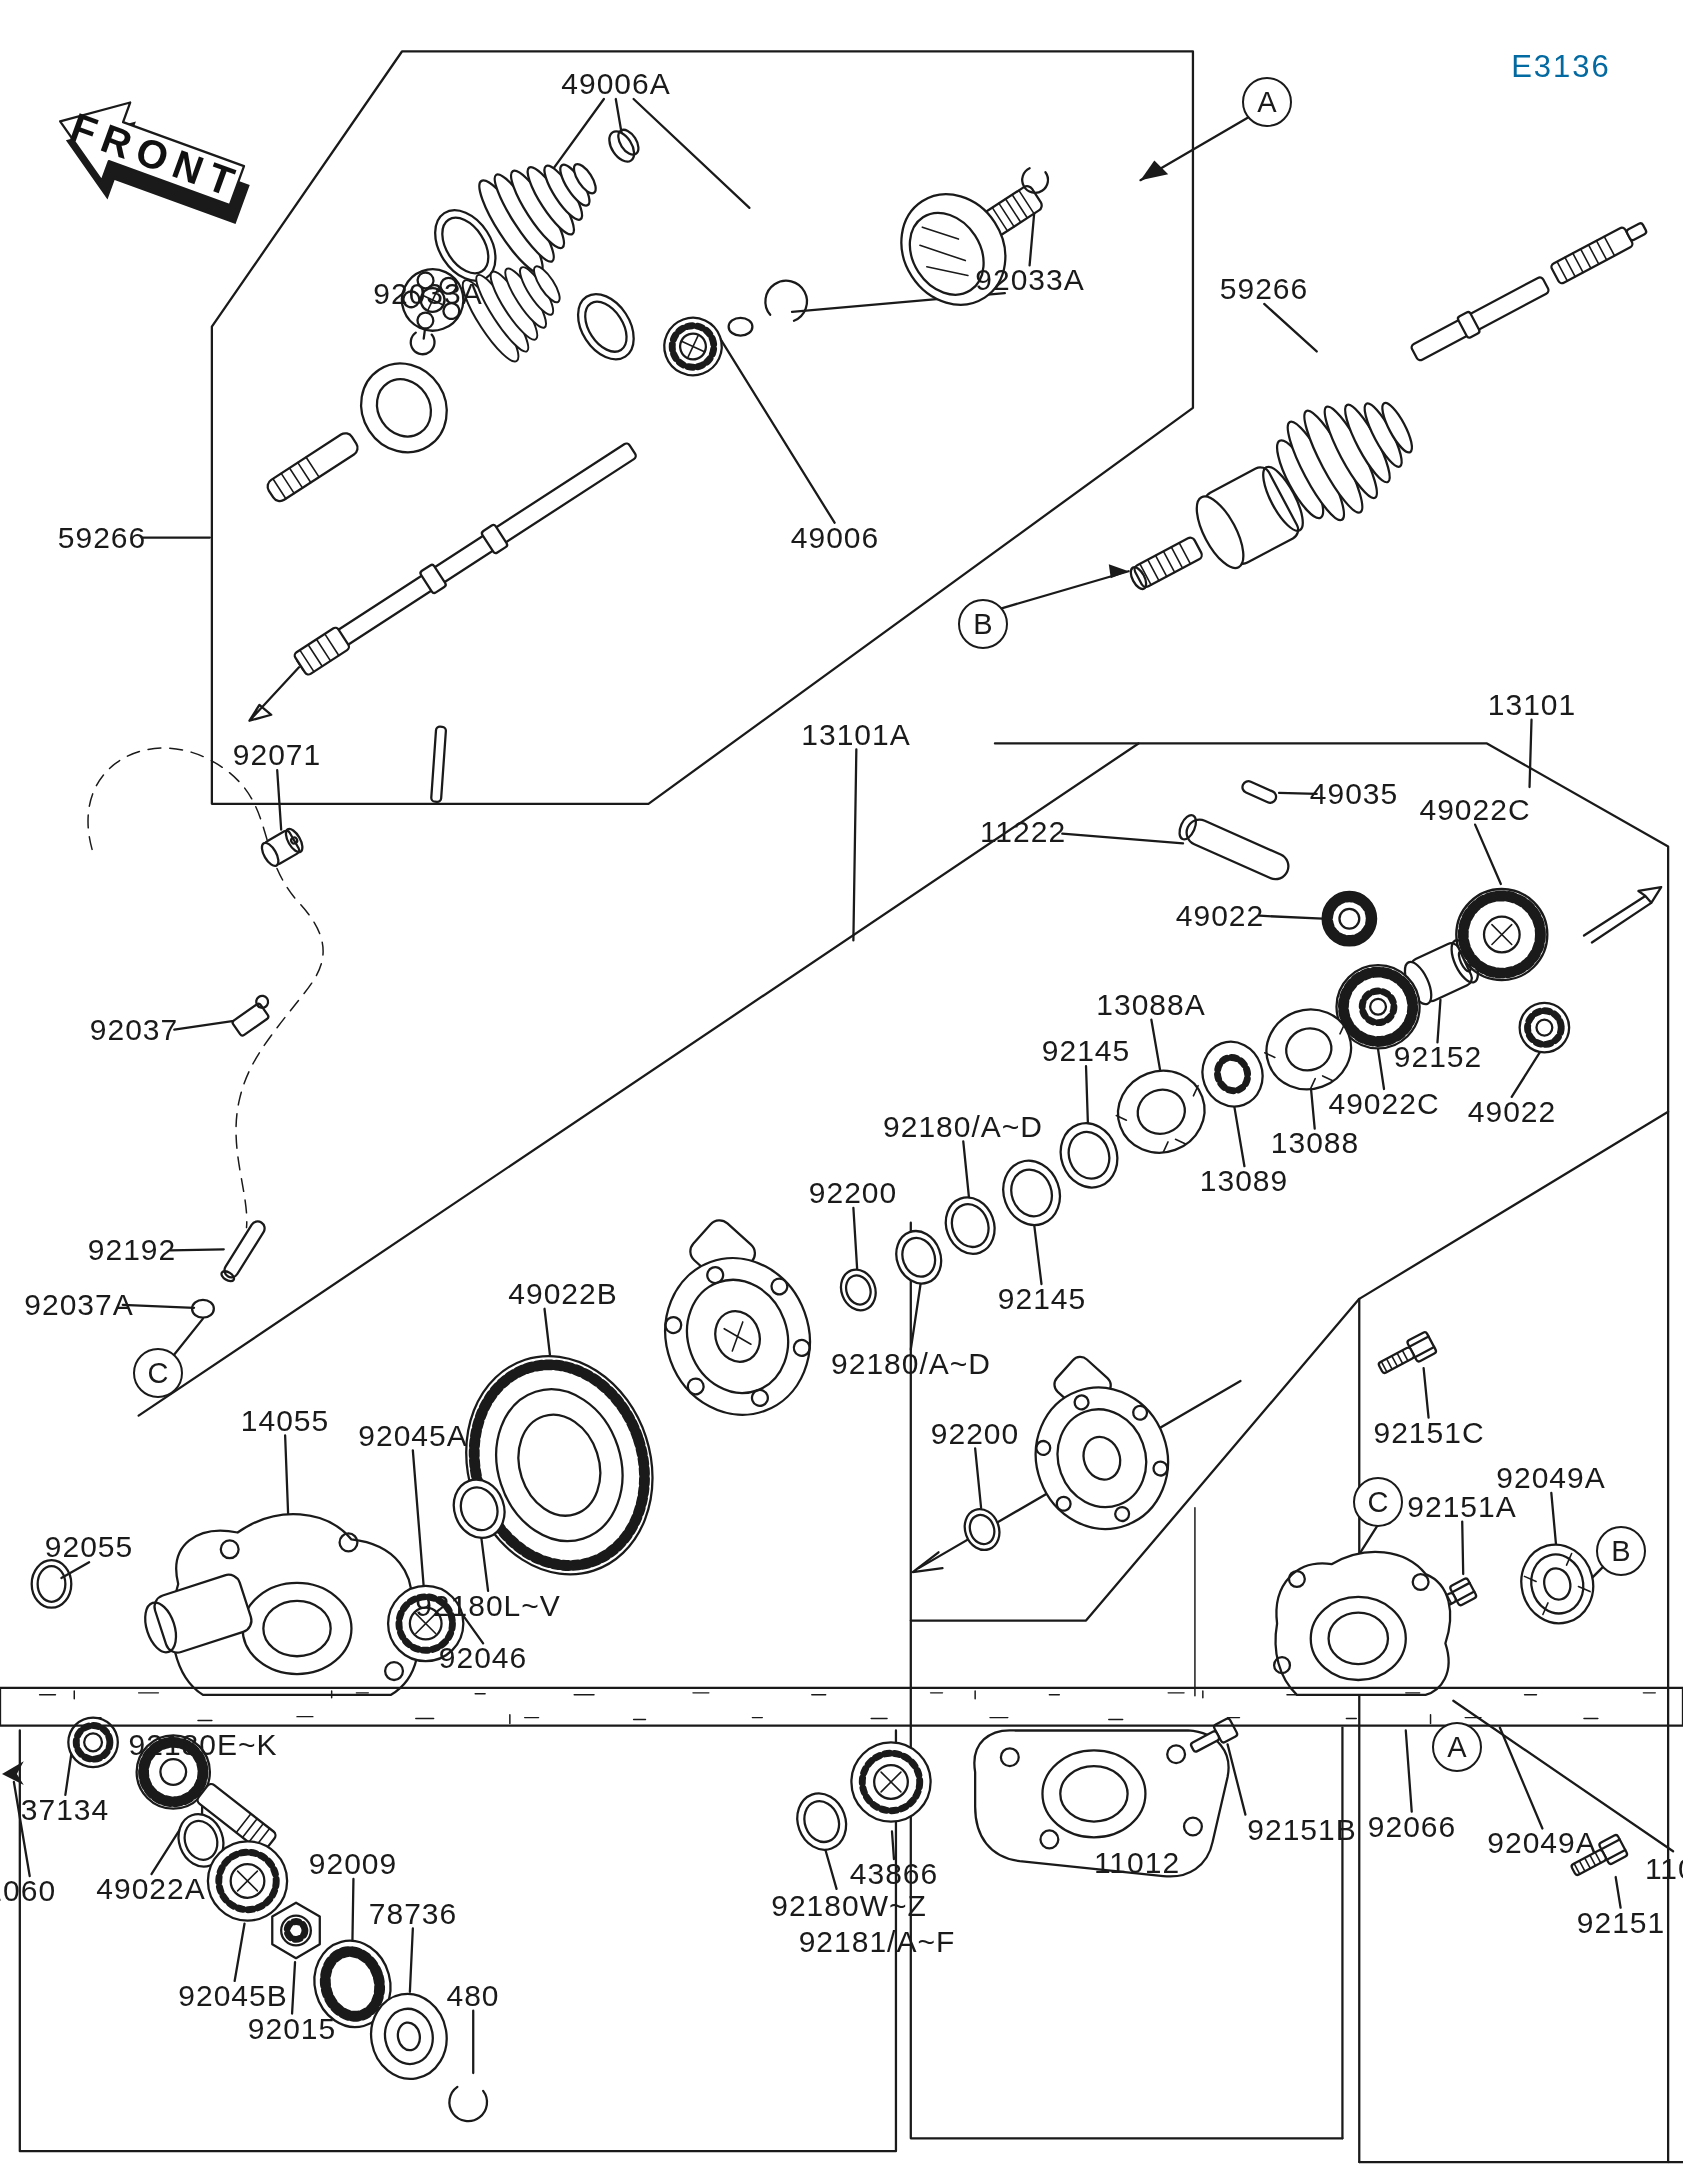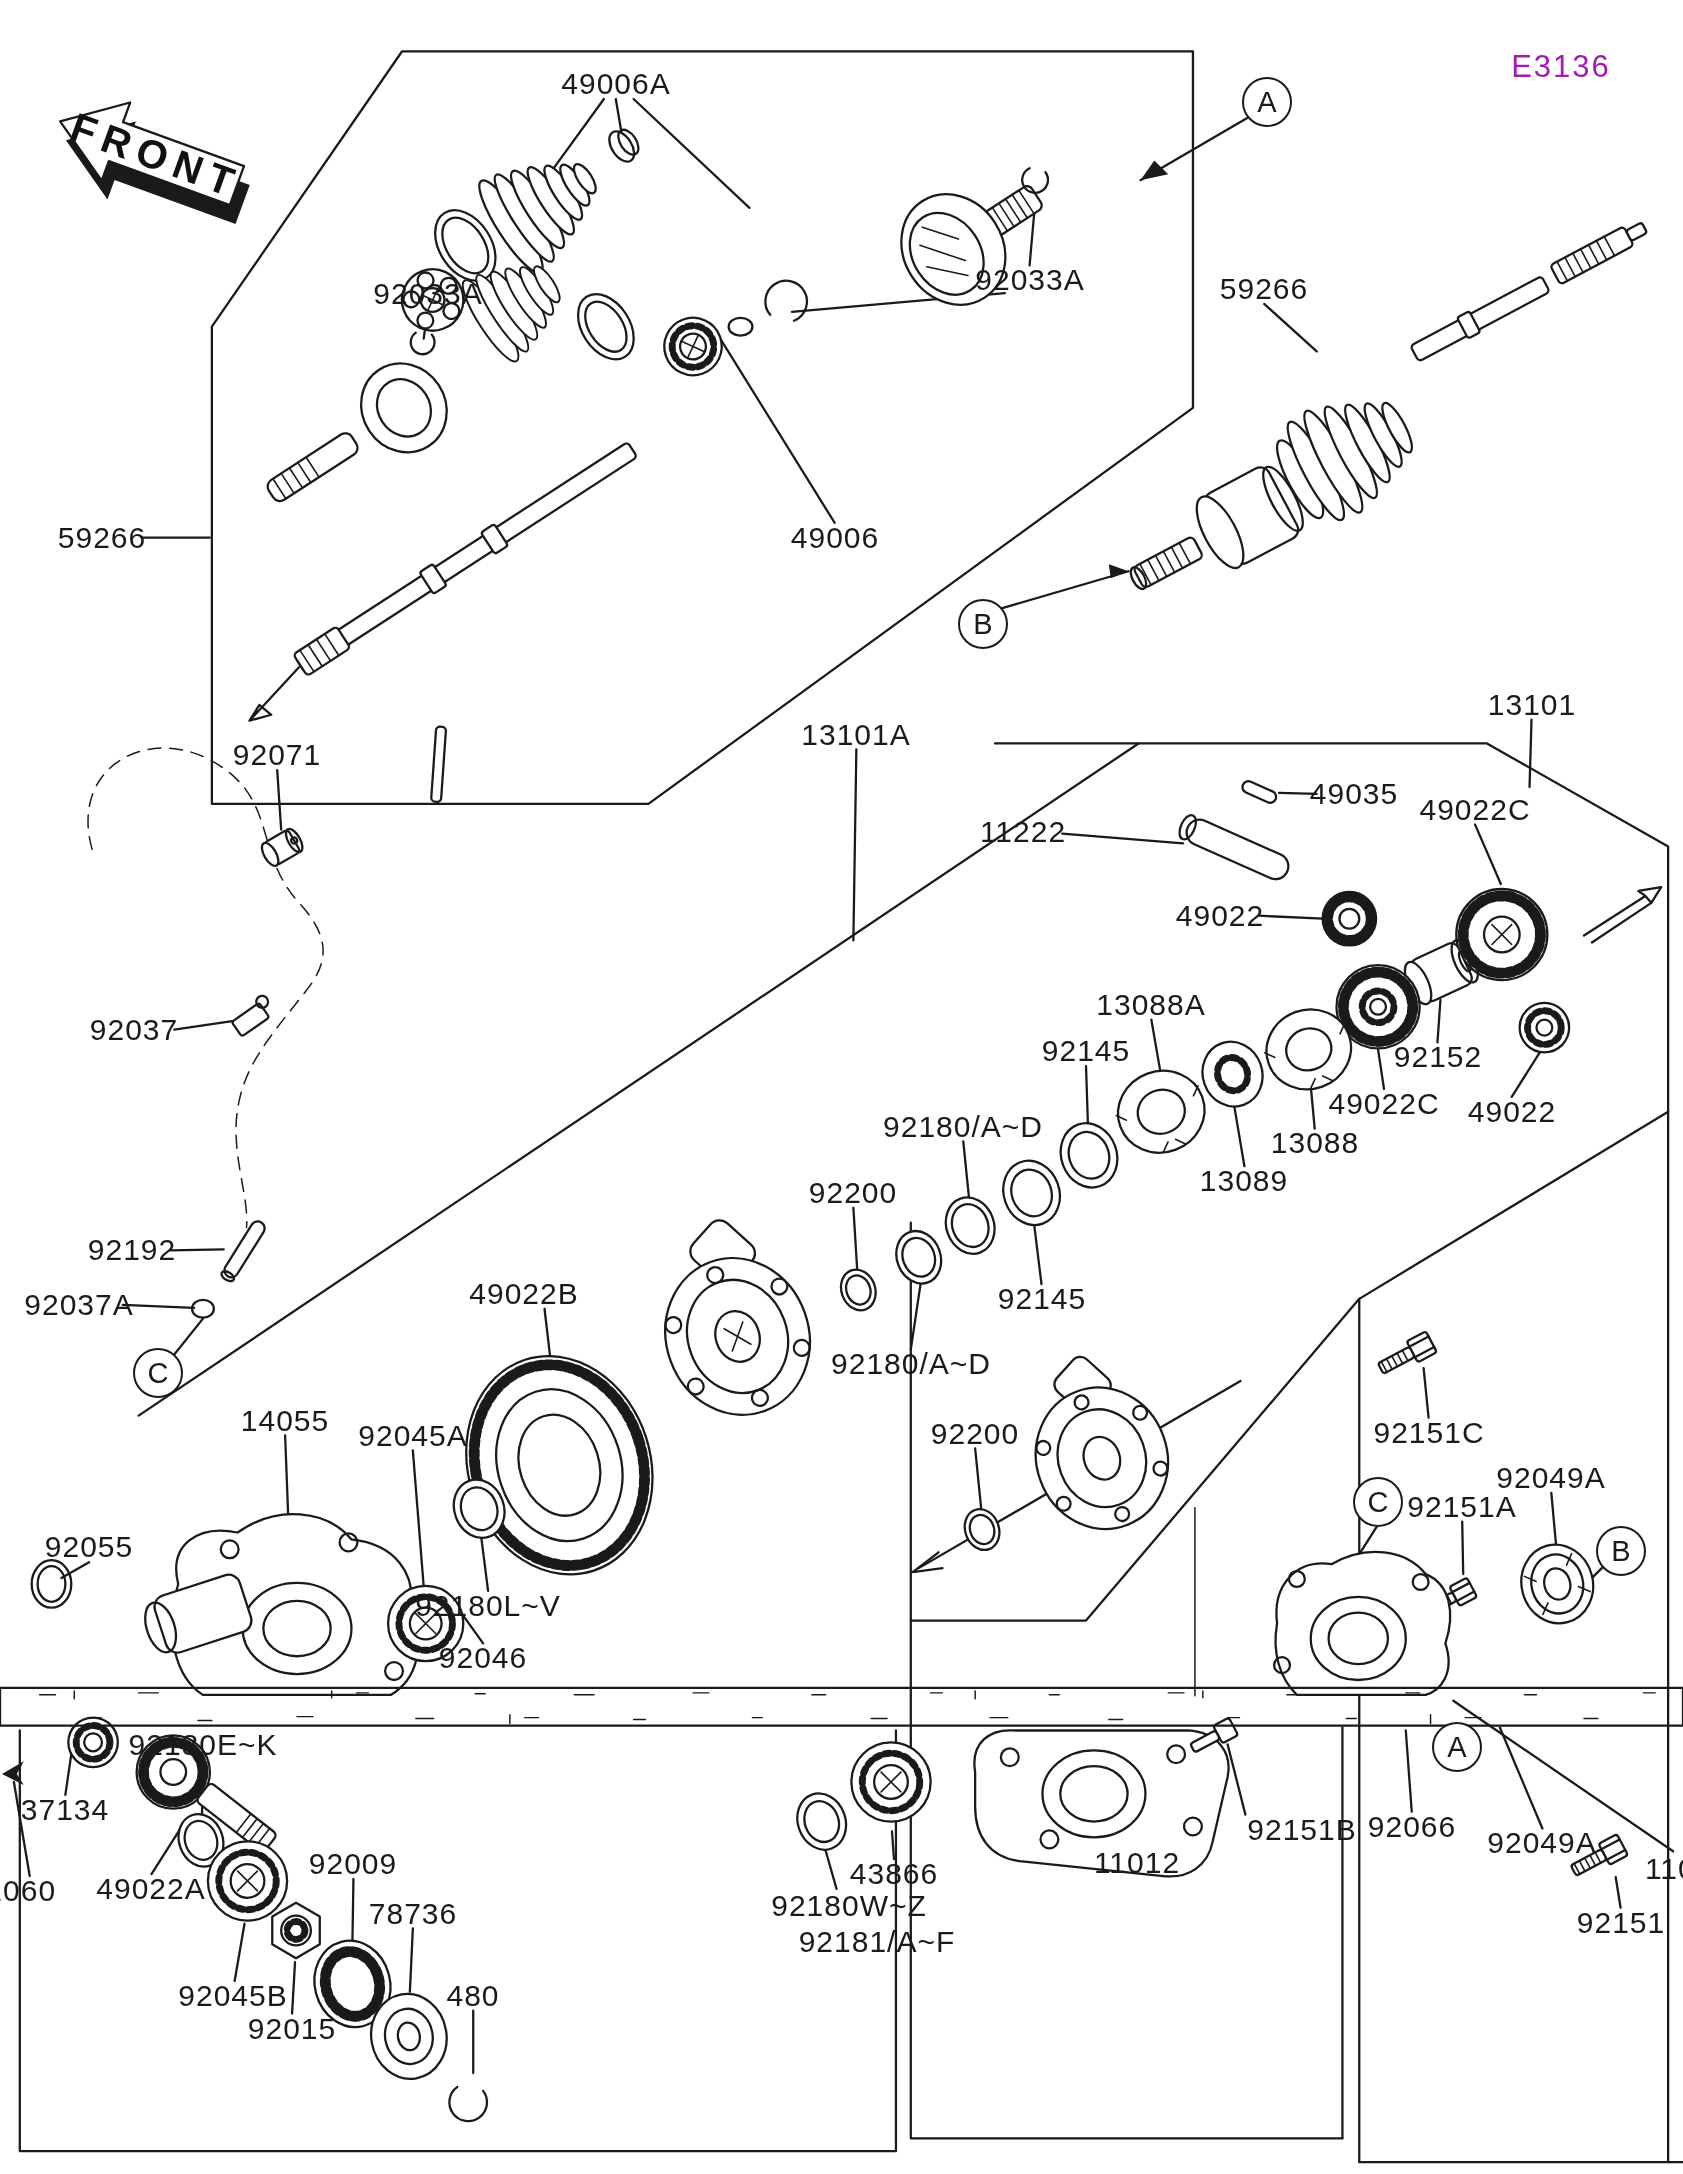--- a/index.html
+++ b/index.html
@@ -15,21 +15,21 @@
   svg .thin{stroke-width:1.5;}
   svg .dash{stroke-dasharray:13 9;}
   svg .hatch{stroke-width:1.6;}
   .part-label{position:absolute;transform:translate(-50%,-50%);font-size:30px;line-height:1;
       color:#1a1a1a;letter-spacing:1px;white-space:nowrap;text-align:center;}
   .callout{position:absolute;transform:translate(-50%,-50%);width:46px;height:46px;
       border:2.6px solid #1a1a1a;border-radius:50%;background:#fff;
       display:flex;align-items:center;justify-content:center;font-size:29px;color:#1a1a1a;}
   .front-label{position:absolute;left:156px;top:156px;transform:translate(-50%,-50%) rotate(20deg);
       font-size:40px;font-weight:bold;letter-spacing:8px;color:#111;}
-  .code-label{position:absolute;transform:translate(-50%,-50%);font-size:31px;color:#a21caf;letter-spacing:2px;}
+  .code-label{position:absolute;transform:translate(-50%,-50%);font-size:31px;color:#0369a1;letter-spacing:2px;}
 </style>
 </head>
 <body>
 
 <div class="stage">
 
 <svg viewBox="0 0 1700 2196" width="1683" height="2174">
 
   <g>
     <path d="M 406 52 H 1205 V 412 L 655 812 H 214 V 330 Z"></path>
@@ -527,21 +527,21 @@
   <div class="part-label" style="left:1438px;top:1057px">92152</div>
   <div class="part-label" style="left:1384px;top:1104px">49022C</div>
   <div class="part-label" style="left:1512px;top:1112px">49022</div>
   <div class="part-label" style="left:963px;top:1127px">92180/A~D</div>
   <div class="part-label" style="left:1315px;top:1143px">13088</div>
   <div class="part-label" style="left:1244px;top:1181px">13089</div>
   <div class="part-label" style="left:853px;top:1193px">92200</div>
   <div class="part-label" style="left:132px;top:1250px">92192</div>
   <div class="part-label" style="left:1042px;top:1299px">92145</div>
   <div class="part-label" style="left:79px;top:1305px">92037A</div>
-  <div class="part-label" style="left:524px;top:1294px">49022B</div>
+  <div class="part-label" style="left:563px;top:1294px">49022B</div>
   <div class="part-label" style="left:911px;top:1364px">92180/A~D</div>
   <div class="part-label" style="left:285px;top:1421px">14055</div>
   <div class="part-label" style="left:413px;top:1436px">92045A</div>
   <div class="part-label" style="left:975px;top:1434px">92200</div>
   <div class="part-label" style="left:1429px;top:1433px">92151C</div>
   <div class="part-label" style="left:1551px;top:1478px">92049A</div>
   <div class="part-label" style="left:1462px;top:1507px">92151A</div>
   <div class="part-label" style="left:89px;top:1547px">92055</div>
   <div class="part-label" style="left:488px;top:1606px">92180L~V</div>
   <div class="part-label" style="left:483px;top:1658px">92046</div>

